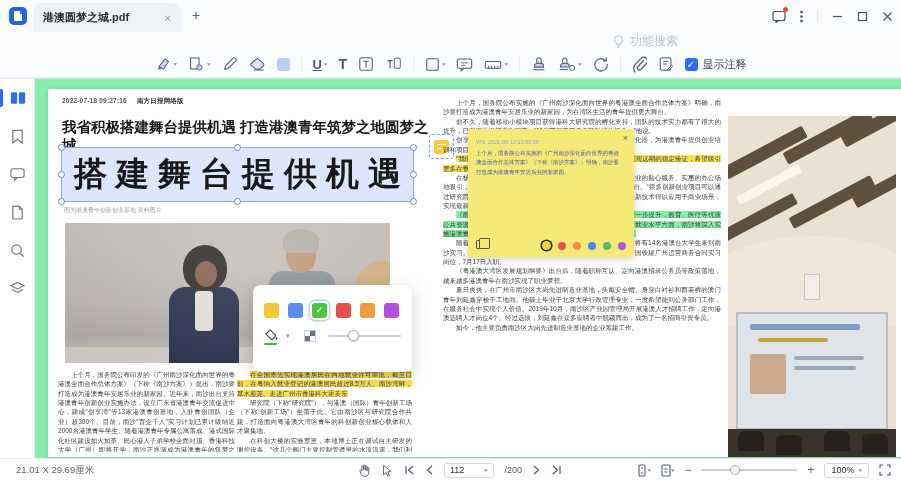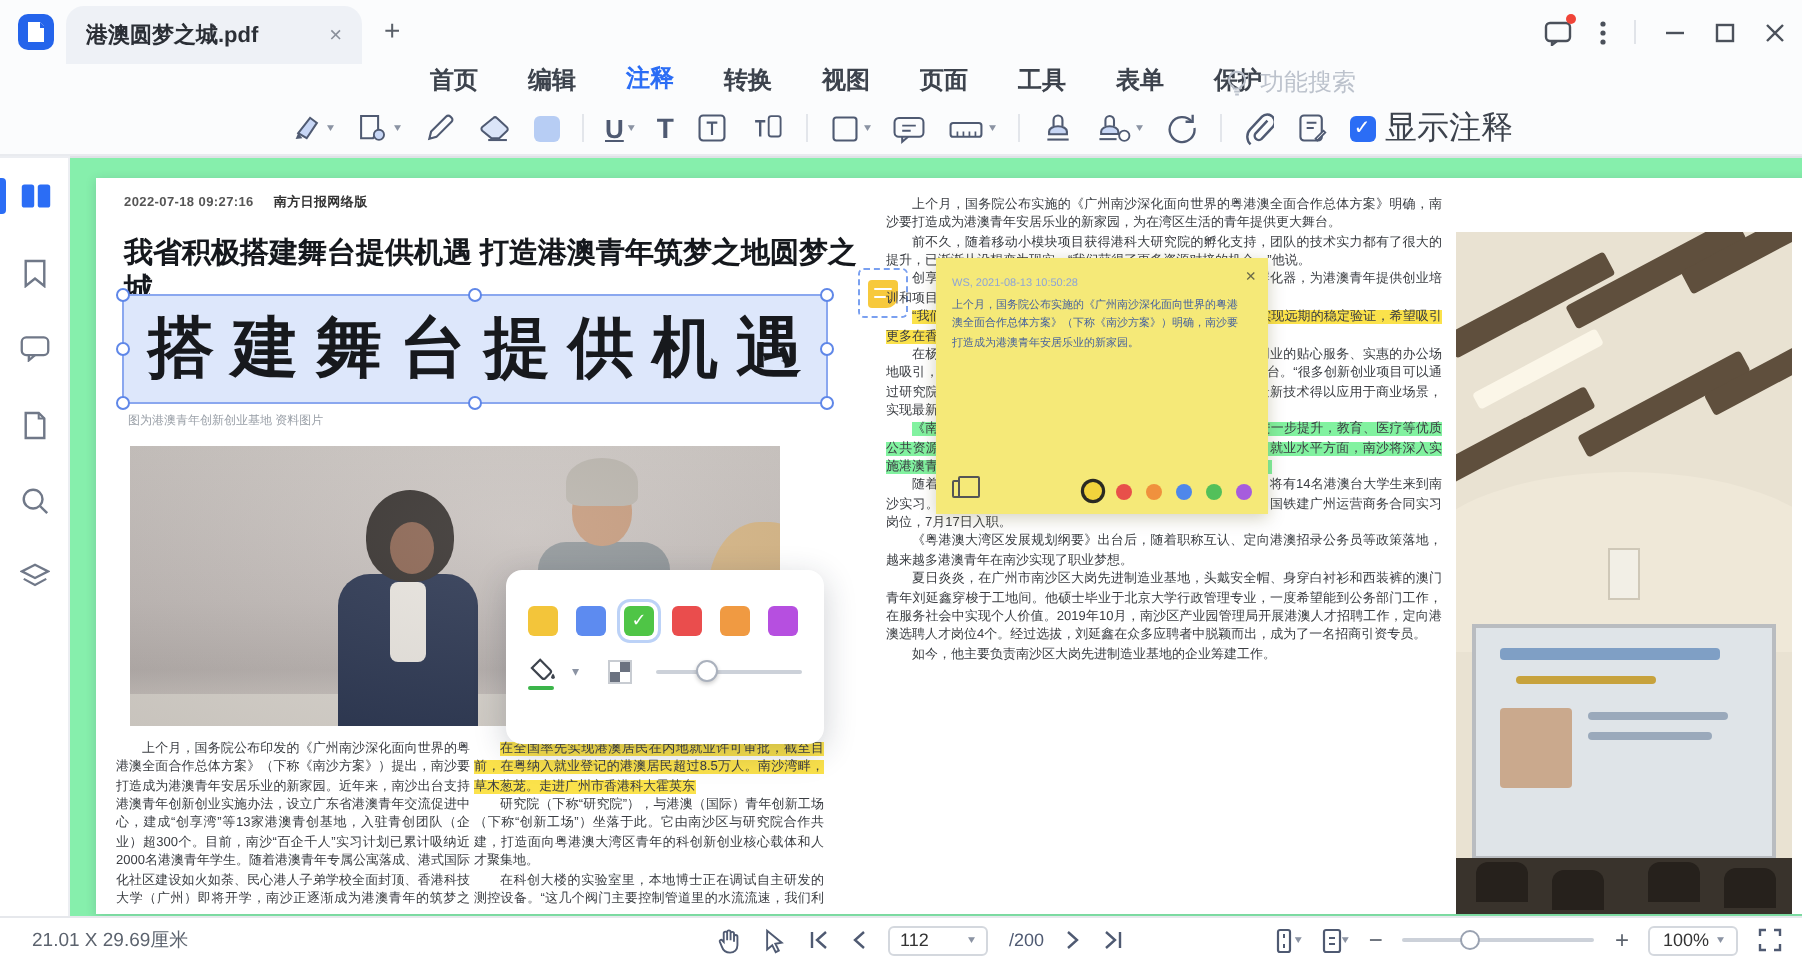--- a/index.html
+++ b/index.html
@@ -29,21 +29,21 @@
 
   
   #toolbar { position:absolute; left:0; top:51px; width:901px; height:27px; background:#fbfcfd; border-bottom:1px solid #e9ebef; display:flex; align-items:center; justify-content:center; gap:11px; }
   .tb { display:flex; align-items:center; gap:2px; color:#4f5a72; cursor:pointer; }
   .tb svg { display:block; }
   .chev { font-size:7px; color:#8b93a3; transform:scaleY(.8); }
   .tb-divider { width:1px; height:14px; background:#e3e6eb; }
   .swatch-tool { width:13px; height:13px; background:#b7cdf4; border-radius:3px; }
   #show-annot { display:flex; align-items:center; gap:5px; }
   #show-annot .cb { width:13px; height:13px; background:#2b6df5; border-radius:3px; color:#fff; font-size:10px; line-height:13px; text-align:center; }
-  #show-annot .lbl { font-size:16px; color:#3d434d; }
+  #show-annot .lbl { font-size:11px; color:#3d434d; }
 
   
   #sidebar { position:absolute; left:0; top:78px; width:35px; height:380px; background:#fff; border-right:1px solid #eceef2; border-top:1px solid #eceef2; }
   .sb-item { position:relative; width:35px; height:38px; display:flex; align-items:center; justify-content:center; color:#707888; cursor:pointer; }
   .sb-item.active { color:#2b6df5; }
   .sb-item.active::before { content:""; position:absolute; left:0; top:10px; width:3px; height:18px; background:#2b6df5; border-radius:0 2px 2px 0; }
 
   
   #viewer { position:absolute; left:35px; top:78px; width:876px; height:380px; background:#86efac; overflow:hidden; border-top:1px solid #dfe1e6; }
   #page { position:absolute; left:13px; top:10px; width:862px; height:368px; background:#fff; box-shadow:0 1px 5px rgba(40,50,70,.18); }
@@ -187,31 +187,20 @@
           </svg>
       </span>
       <span class="wc">
         <svg width="11" height="11" viewBox="0 0 11 11">
             <path d="M1.5 1.5l8 8M9.5 1.5l-8 8" stroke="#4b515b" stroke-width="1.2"></path>
           </svg>
       </span>
     </div>
   </div>
 
-  <div id="menubar">
-      <span class="menu-item">首页</span>
-      <span class="menu-item">编辑</span>
-      <span class="menu-item active">注释</span>
-      <span class="menu-item">转换</span>
-      <span class="menu-item">视图</span>
-      <span class="menu-item">页面</span>
-      <span class="menu-item">工具</span>
-      <span class="menu-item">表单</span>
-      <span class="menu-item">保护</span>
-    </div>
   <div id="menu-search">
     <svg width="13" height="13" viewBox="0 0 14 14">
         <path d="M7 1a4.2 4.2 0 0 1 2.4 7.7c-.5.4-.7.8-.7 1.3H5.3c0-.5-.2-.9-.7-1.3A4.2 4.2 0 0 1 7 1z" fill="none" stroke="#bcc2cc" stroke-width="1.1"></path>
         <line x1="5.5" y1="11.6" x2="8.5" y2="11.6" stroke="#bcc2cc" stroke-width="1.1"></line>
         <line x1="6" y1="13.2" x2="8" y2="13.2" stroke="#bcc2cc" stroke-width="1.1"></line>
       </svg>
     <span>功能搜索</span>
   </div>
 
   <div id="toolbar">

